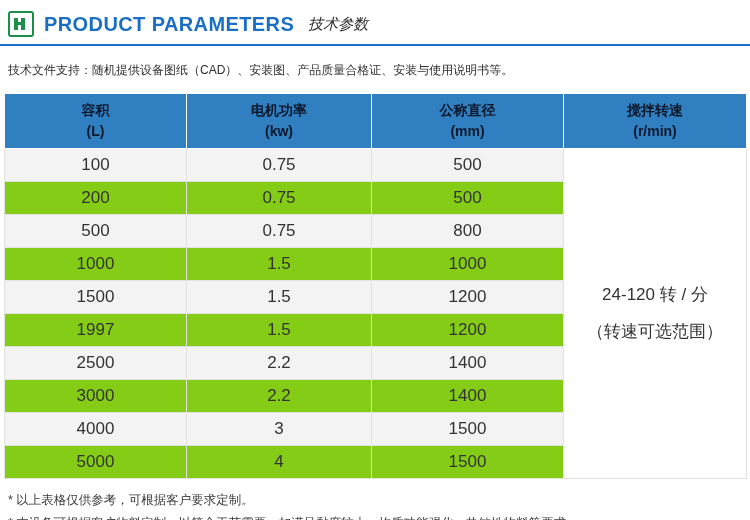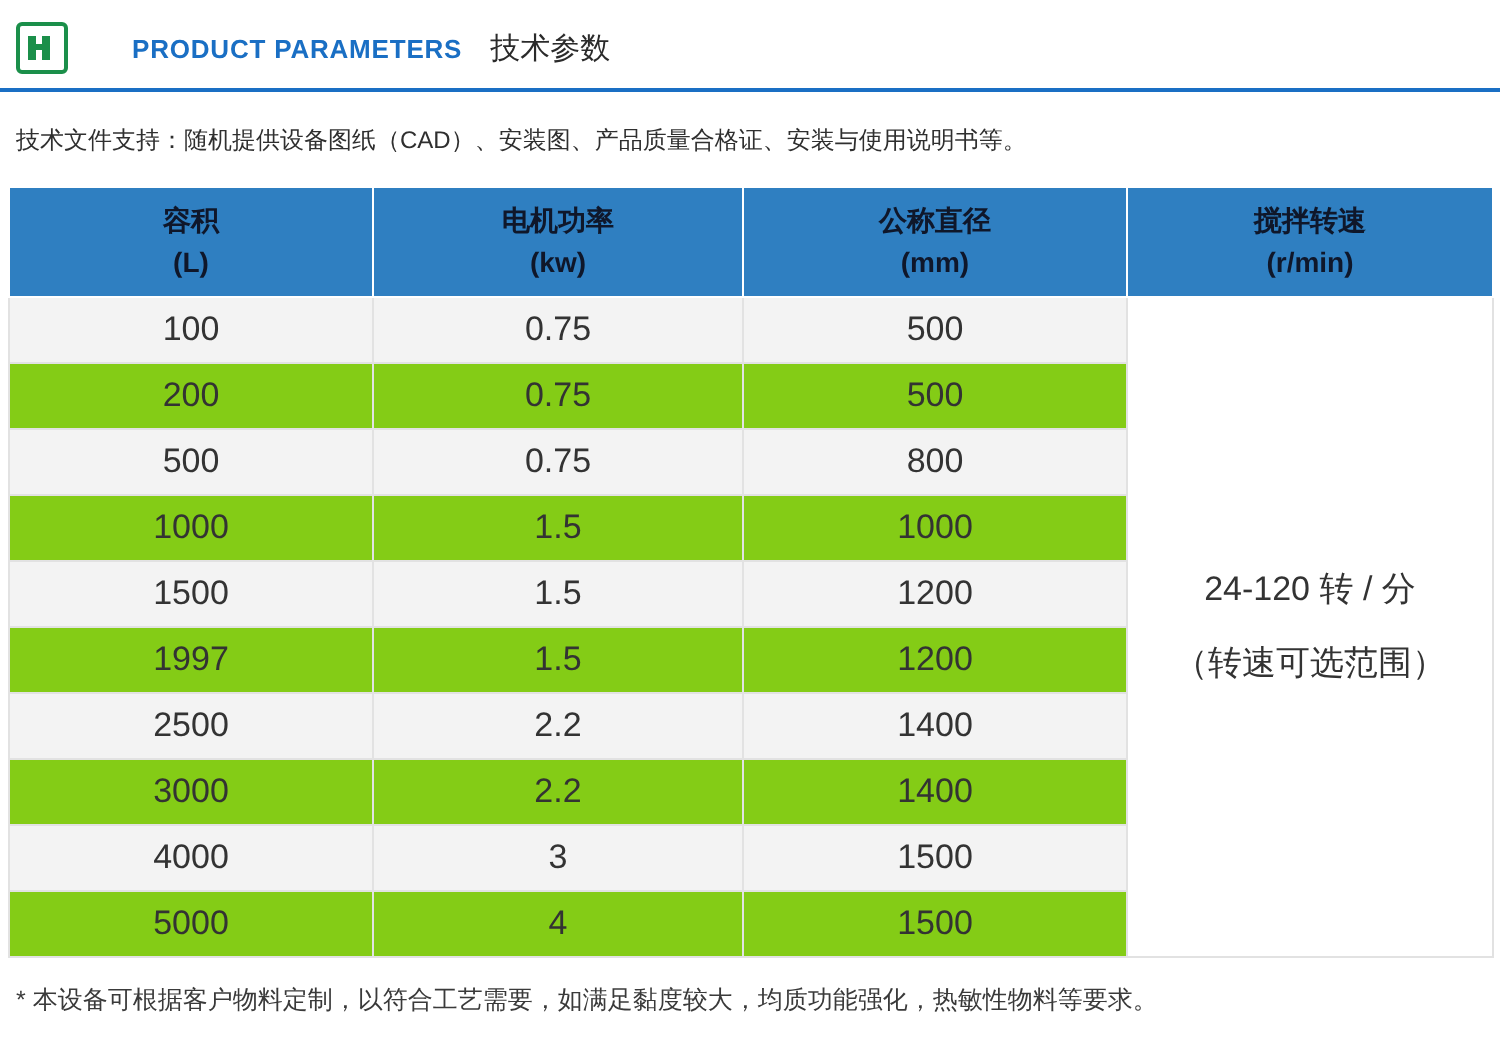--- a/index.html
+++ b/index.html
@@ -60,31 +60,31 @@
   .logo-bar {
     position: absolute;
     left: 4px;
     top: 9px;
     width: 11px;
     height: 3px;
     background: #1b8f4a;
   }
   .title-en {
     color: #1a6fc4;
-    font-size: 13px;
+    font-size: 20px;
     font-weight: bold;
     letter-spacing: 0.4px;
     white-space: nowrap;
-    margin-left: 22px;
   }
   .title-cn {
     color: #2b2b2b;
     font-size: 15px;
     margin-left: 14px;
     white-space: nowrap;
+    font-style: italic;
   }
   .header-rule {
     height: 2px;
     background: #1a6fc4;
     margin: 6px 0 0 0;
   }
 
   
   .intro {
     font-size: 12px;
@@ -246,16 +246,17 @@
         <tr class="even">
           <td>5000</td>
           <td>4</td>
           <td>1500</td>
         </tr>
       </tbody>
     </table>
   </div>
 
   <div class="notes">
+    <div class="note-line">* 以上表格仅供参考，可根据客户要求定制。</div>
     <div class="note-line">* 本设备可根据客户物料定制，以符合工艺需要，如满足黏度较大，均质功能强化，热敏性物料等要求。</div>
   </div>
 
 </div>
 
 </body></html>

